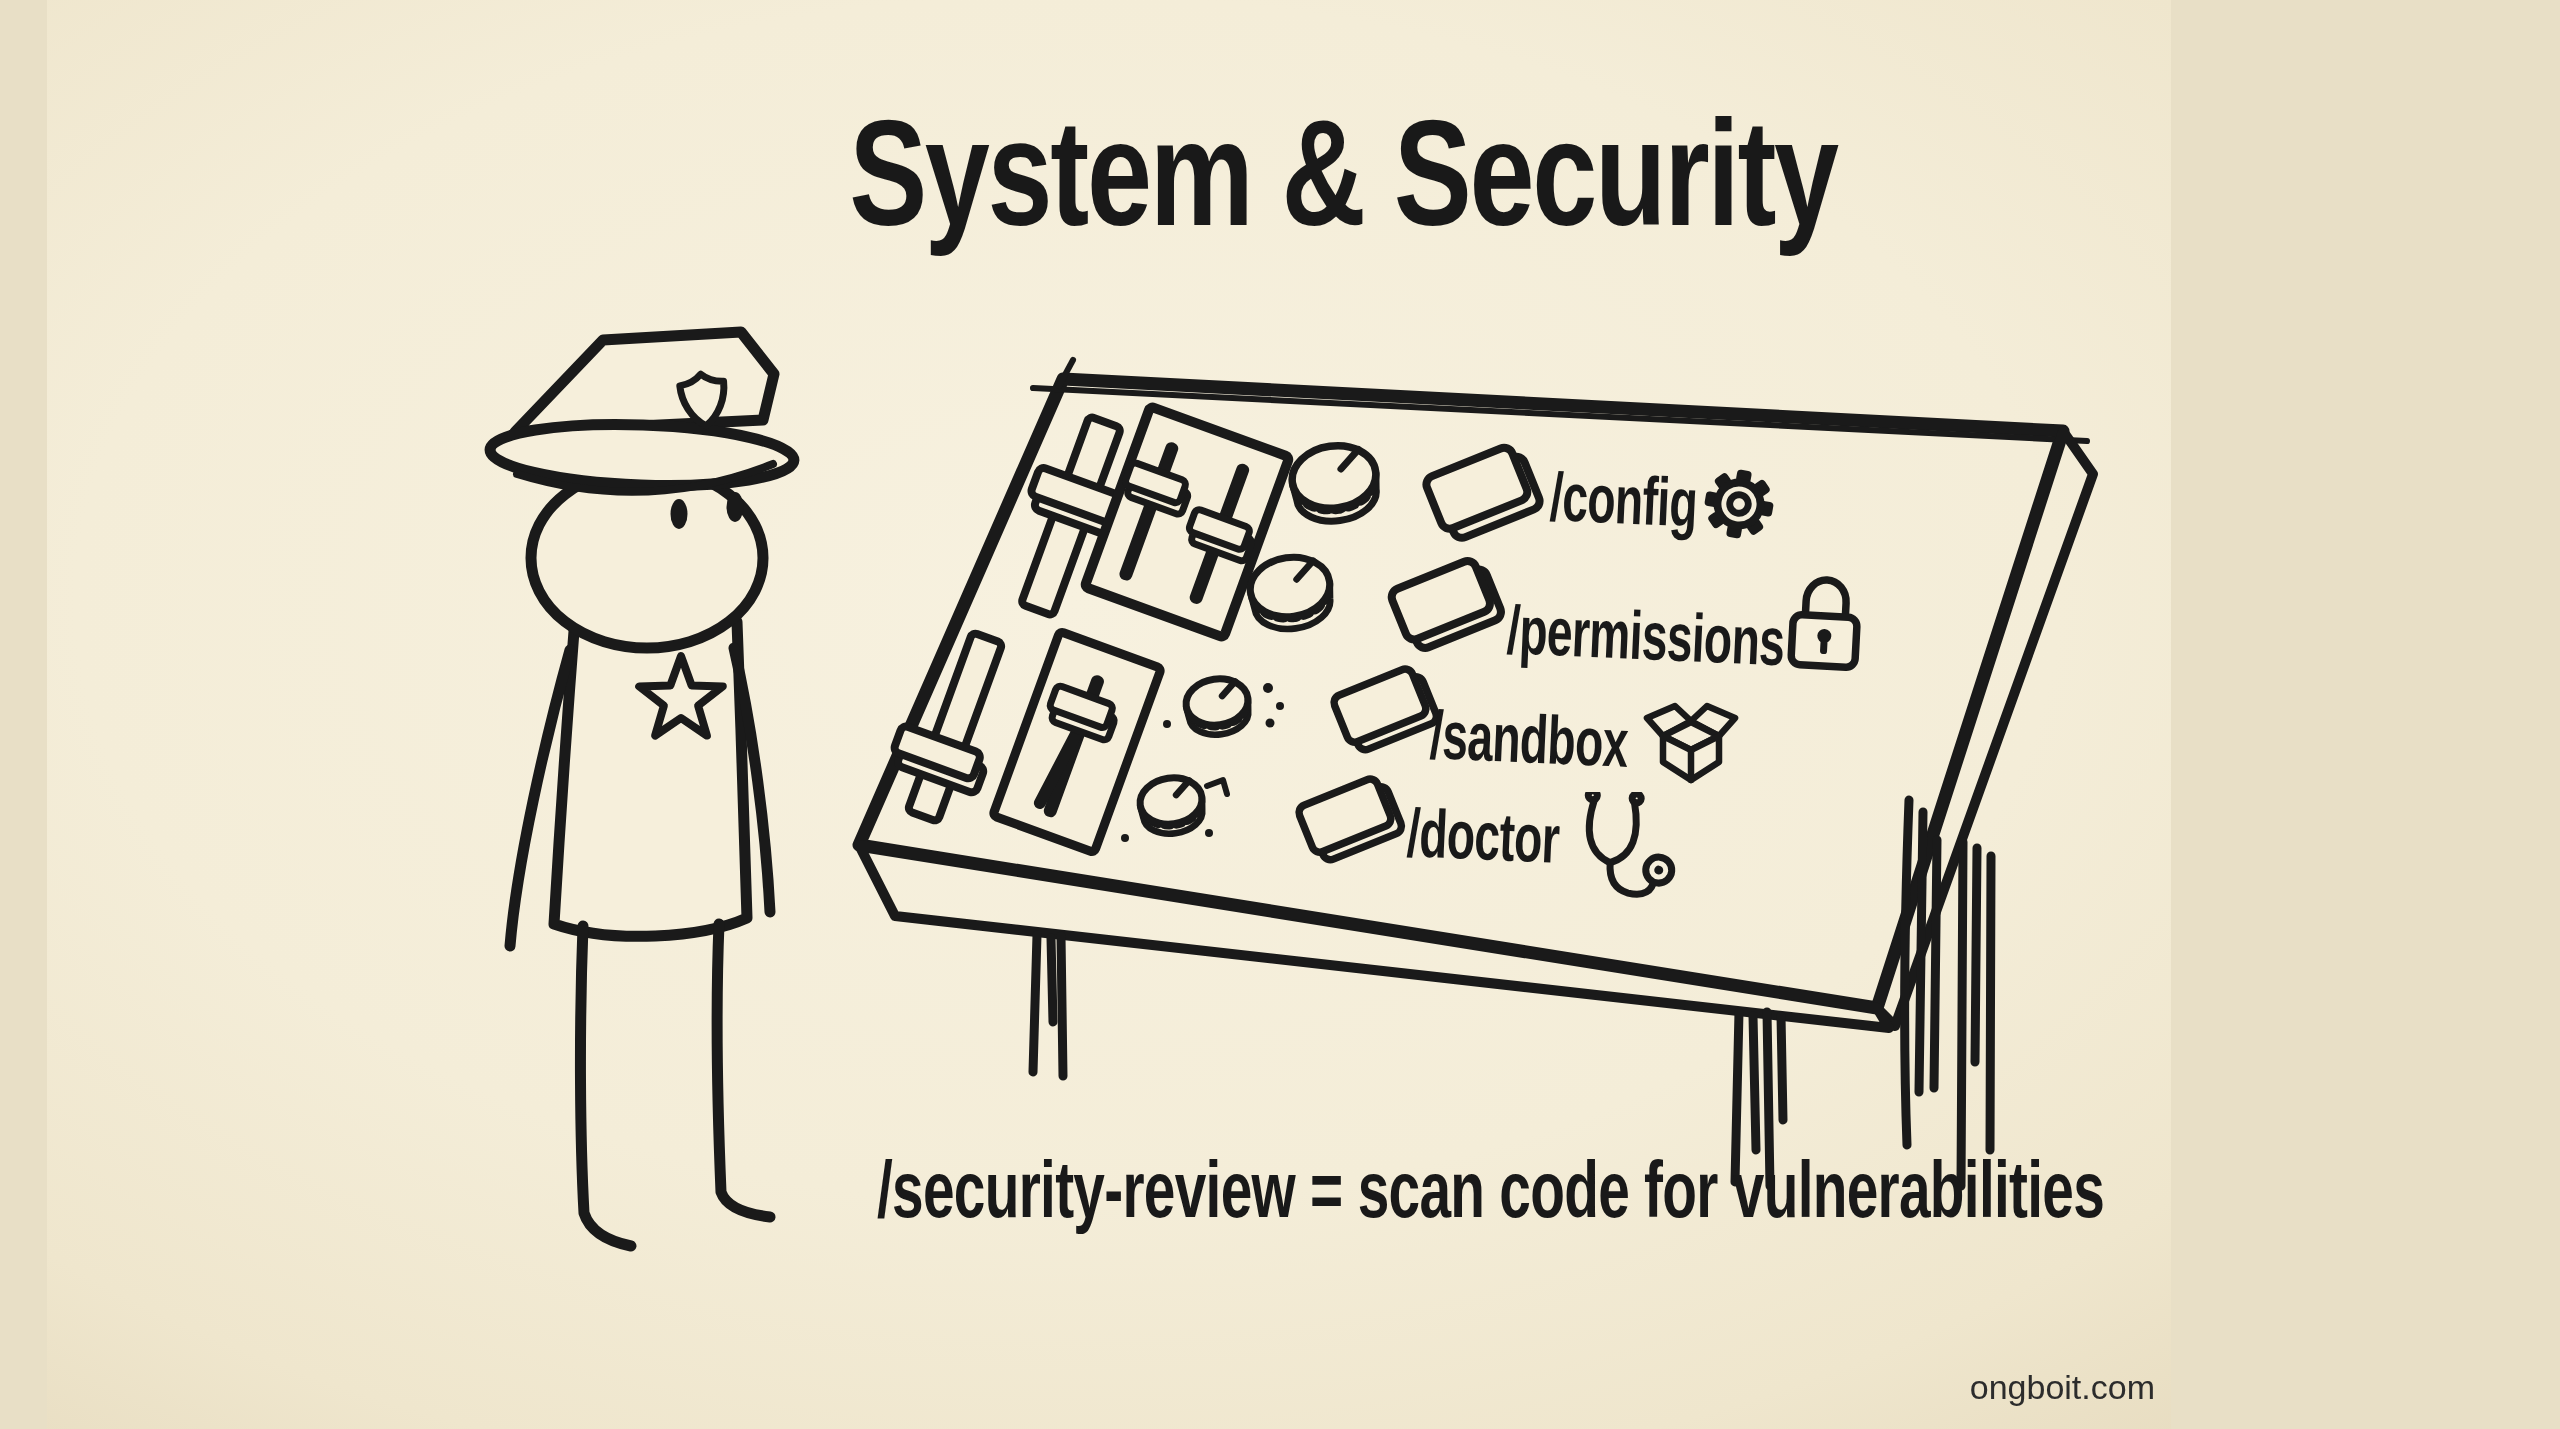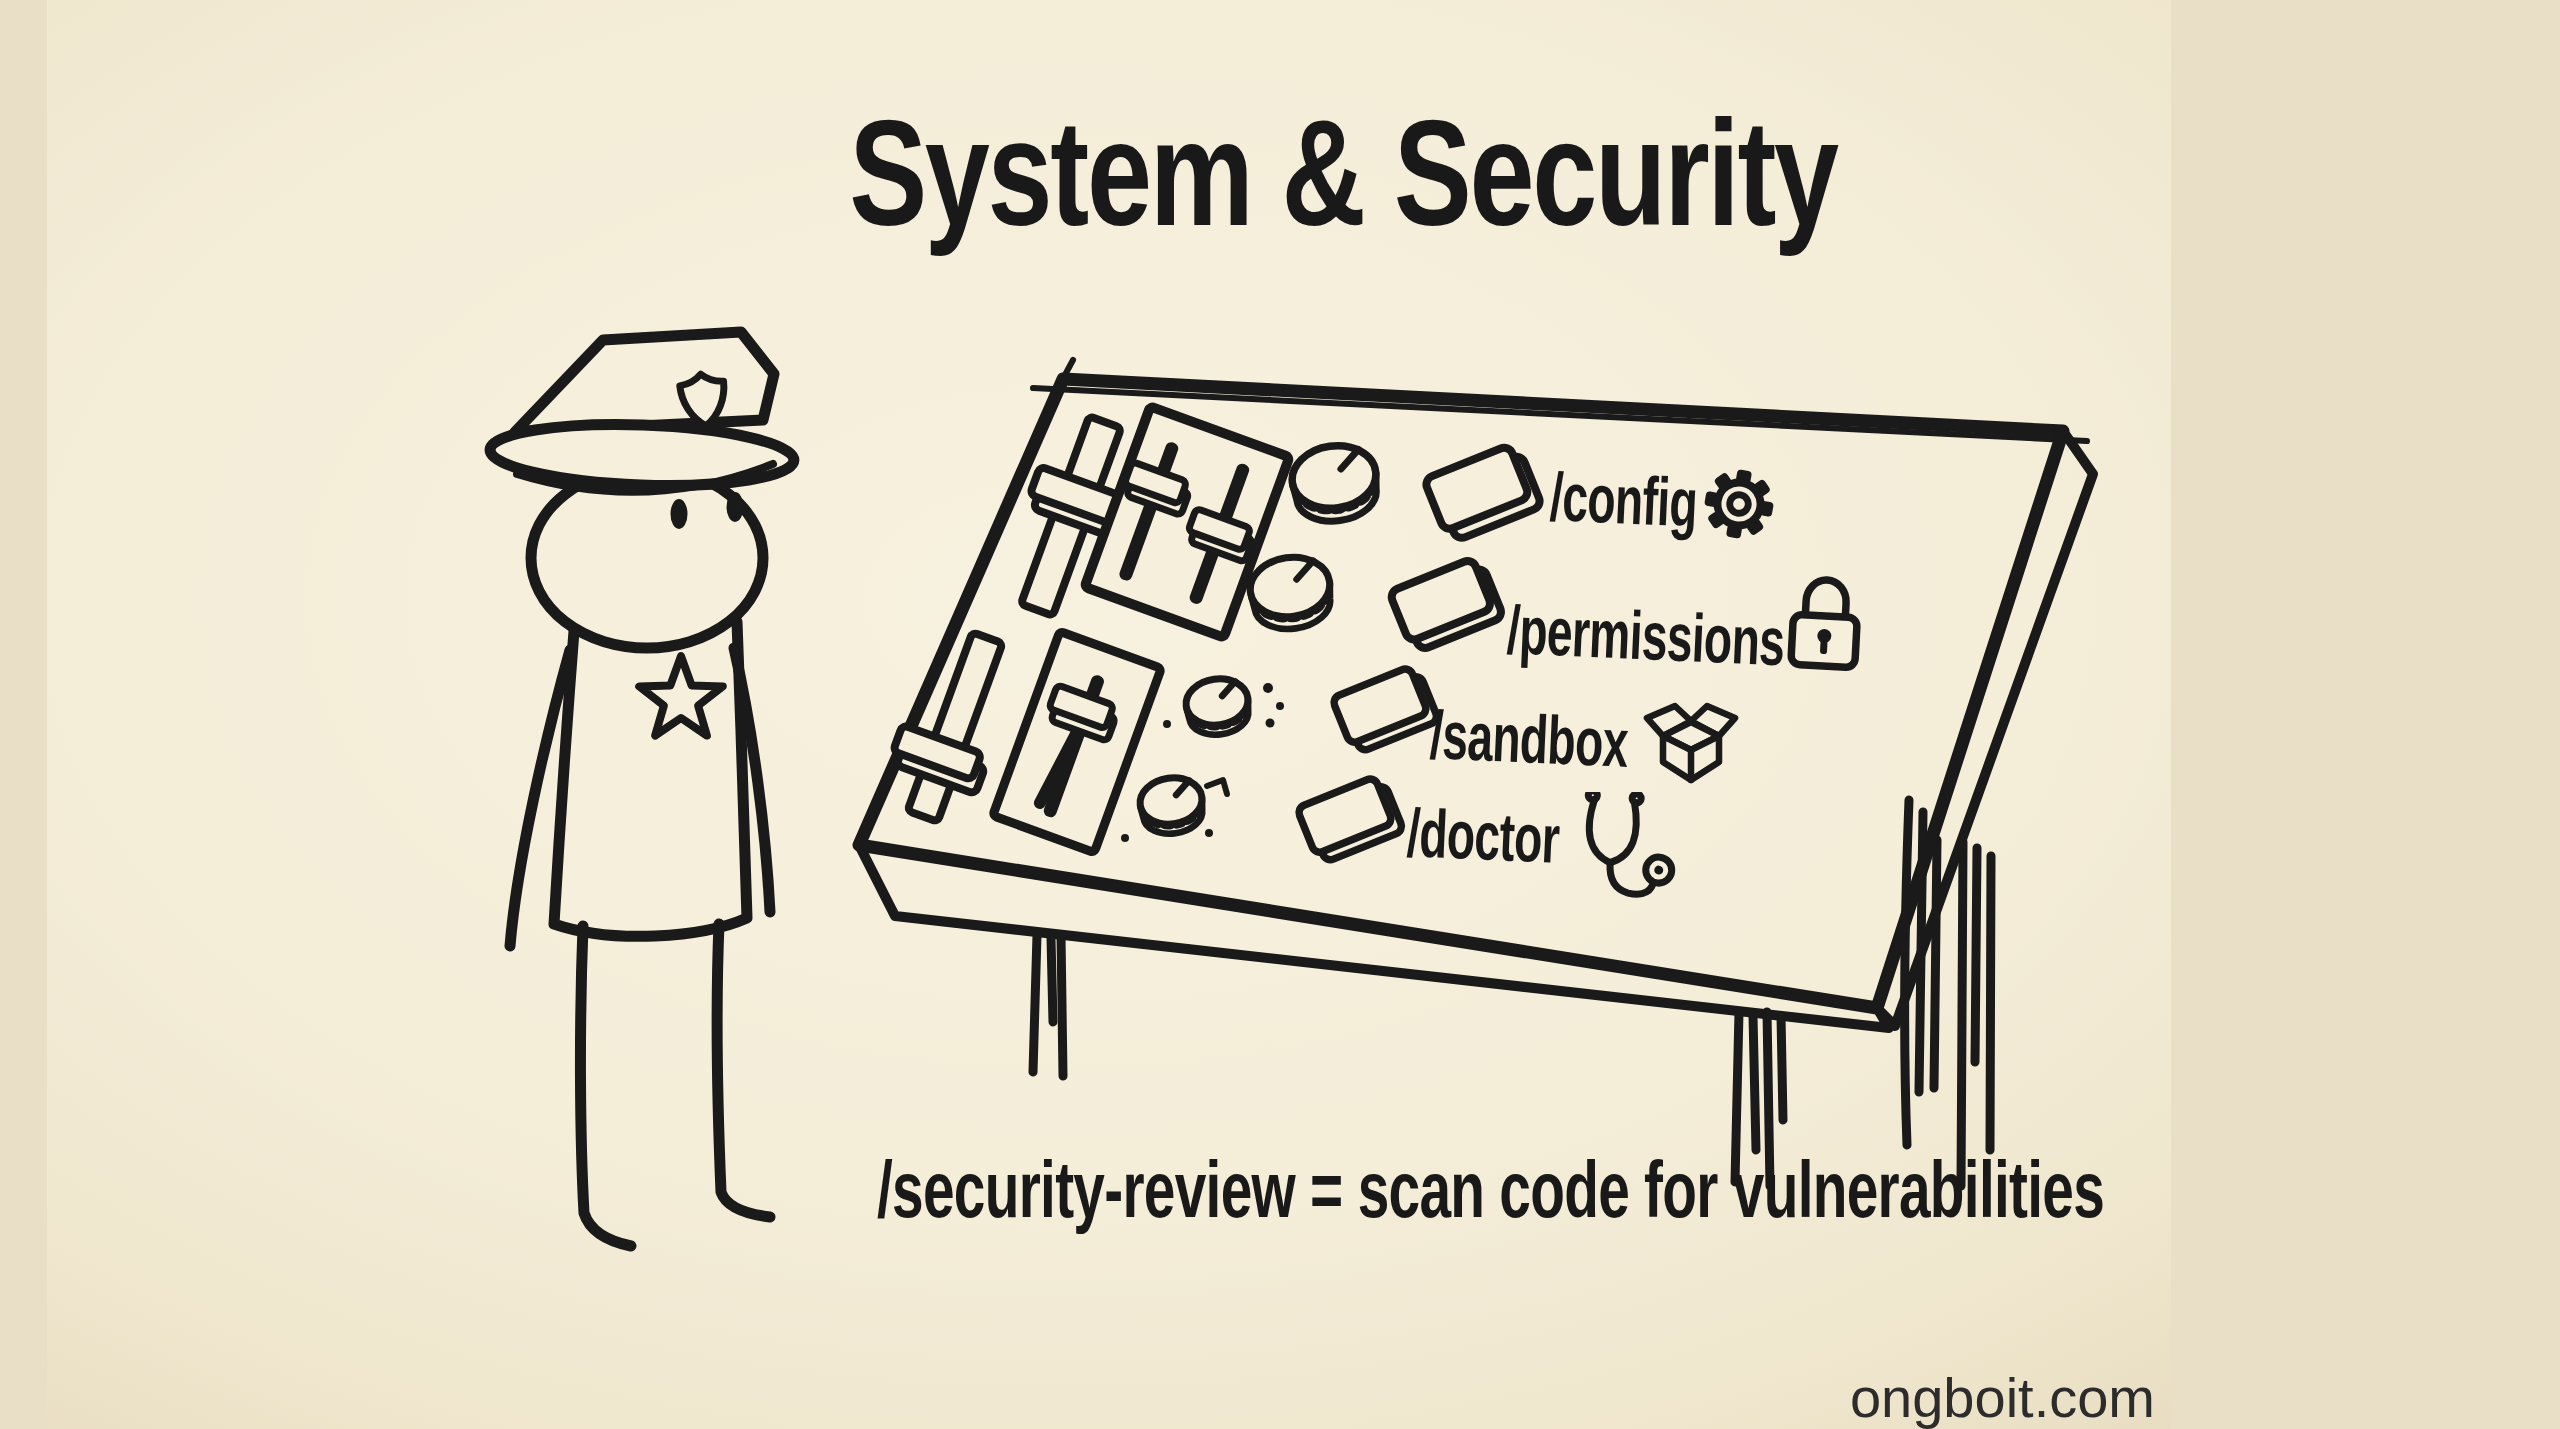--- a/index.html
+++ b/index.html
@@ -27,21 +27,21 @@
   .lbl-permissions{left:1462px;top:595px;transform:rotate(2.6deg);}
   .lbl-sandbox{left:1385px;top:700px;transform:rotate(2.6deg);}
   .lbl-doctor{left:1362px;top:798px;transform:rotate(2.6deg);}
   .caption{
     left:830px;top:1150px;
     font-size:80px;font-weight:700;letter-spacing:-1px;
   }
   .caption .cond{transform:scaleX(0.71);}
   .watermark{
     right:16px;top:1370px;
-    font-size:56px;font-weight:400;color:#2c2c2c;letter-spacing:0;
+    font-size:34px;font-weight:400;color:#2c2c2c;letter-spacing:0;
   }
   .icon{position:absolute;}
   svg .ink{stroke:#1a1a1a;fill:none;stroke-linecap:round;stroke-linejoin:round;}
   svg .paper{fill:#f6efdb;}
   svg .solid{fill:#1a1a1a;stroke:none;}
 </style>
 </head>
 <body>
 
 <div class="stage">

